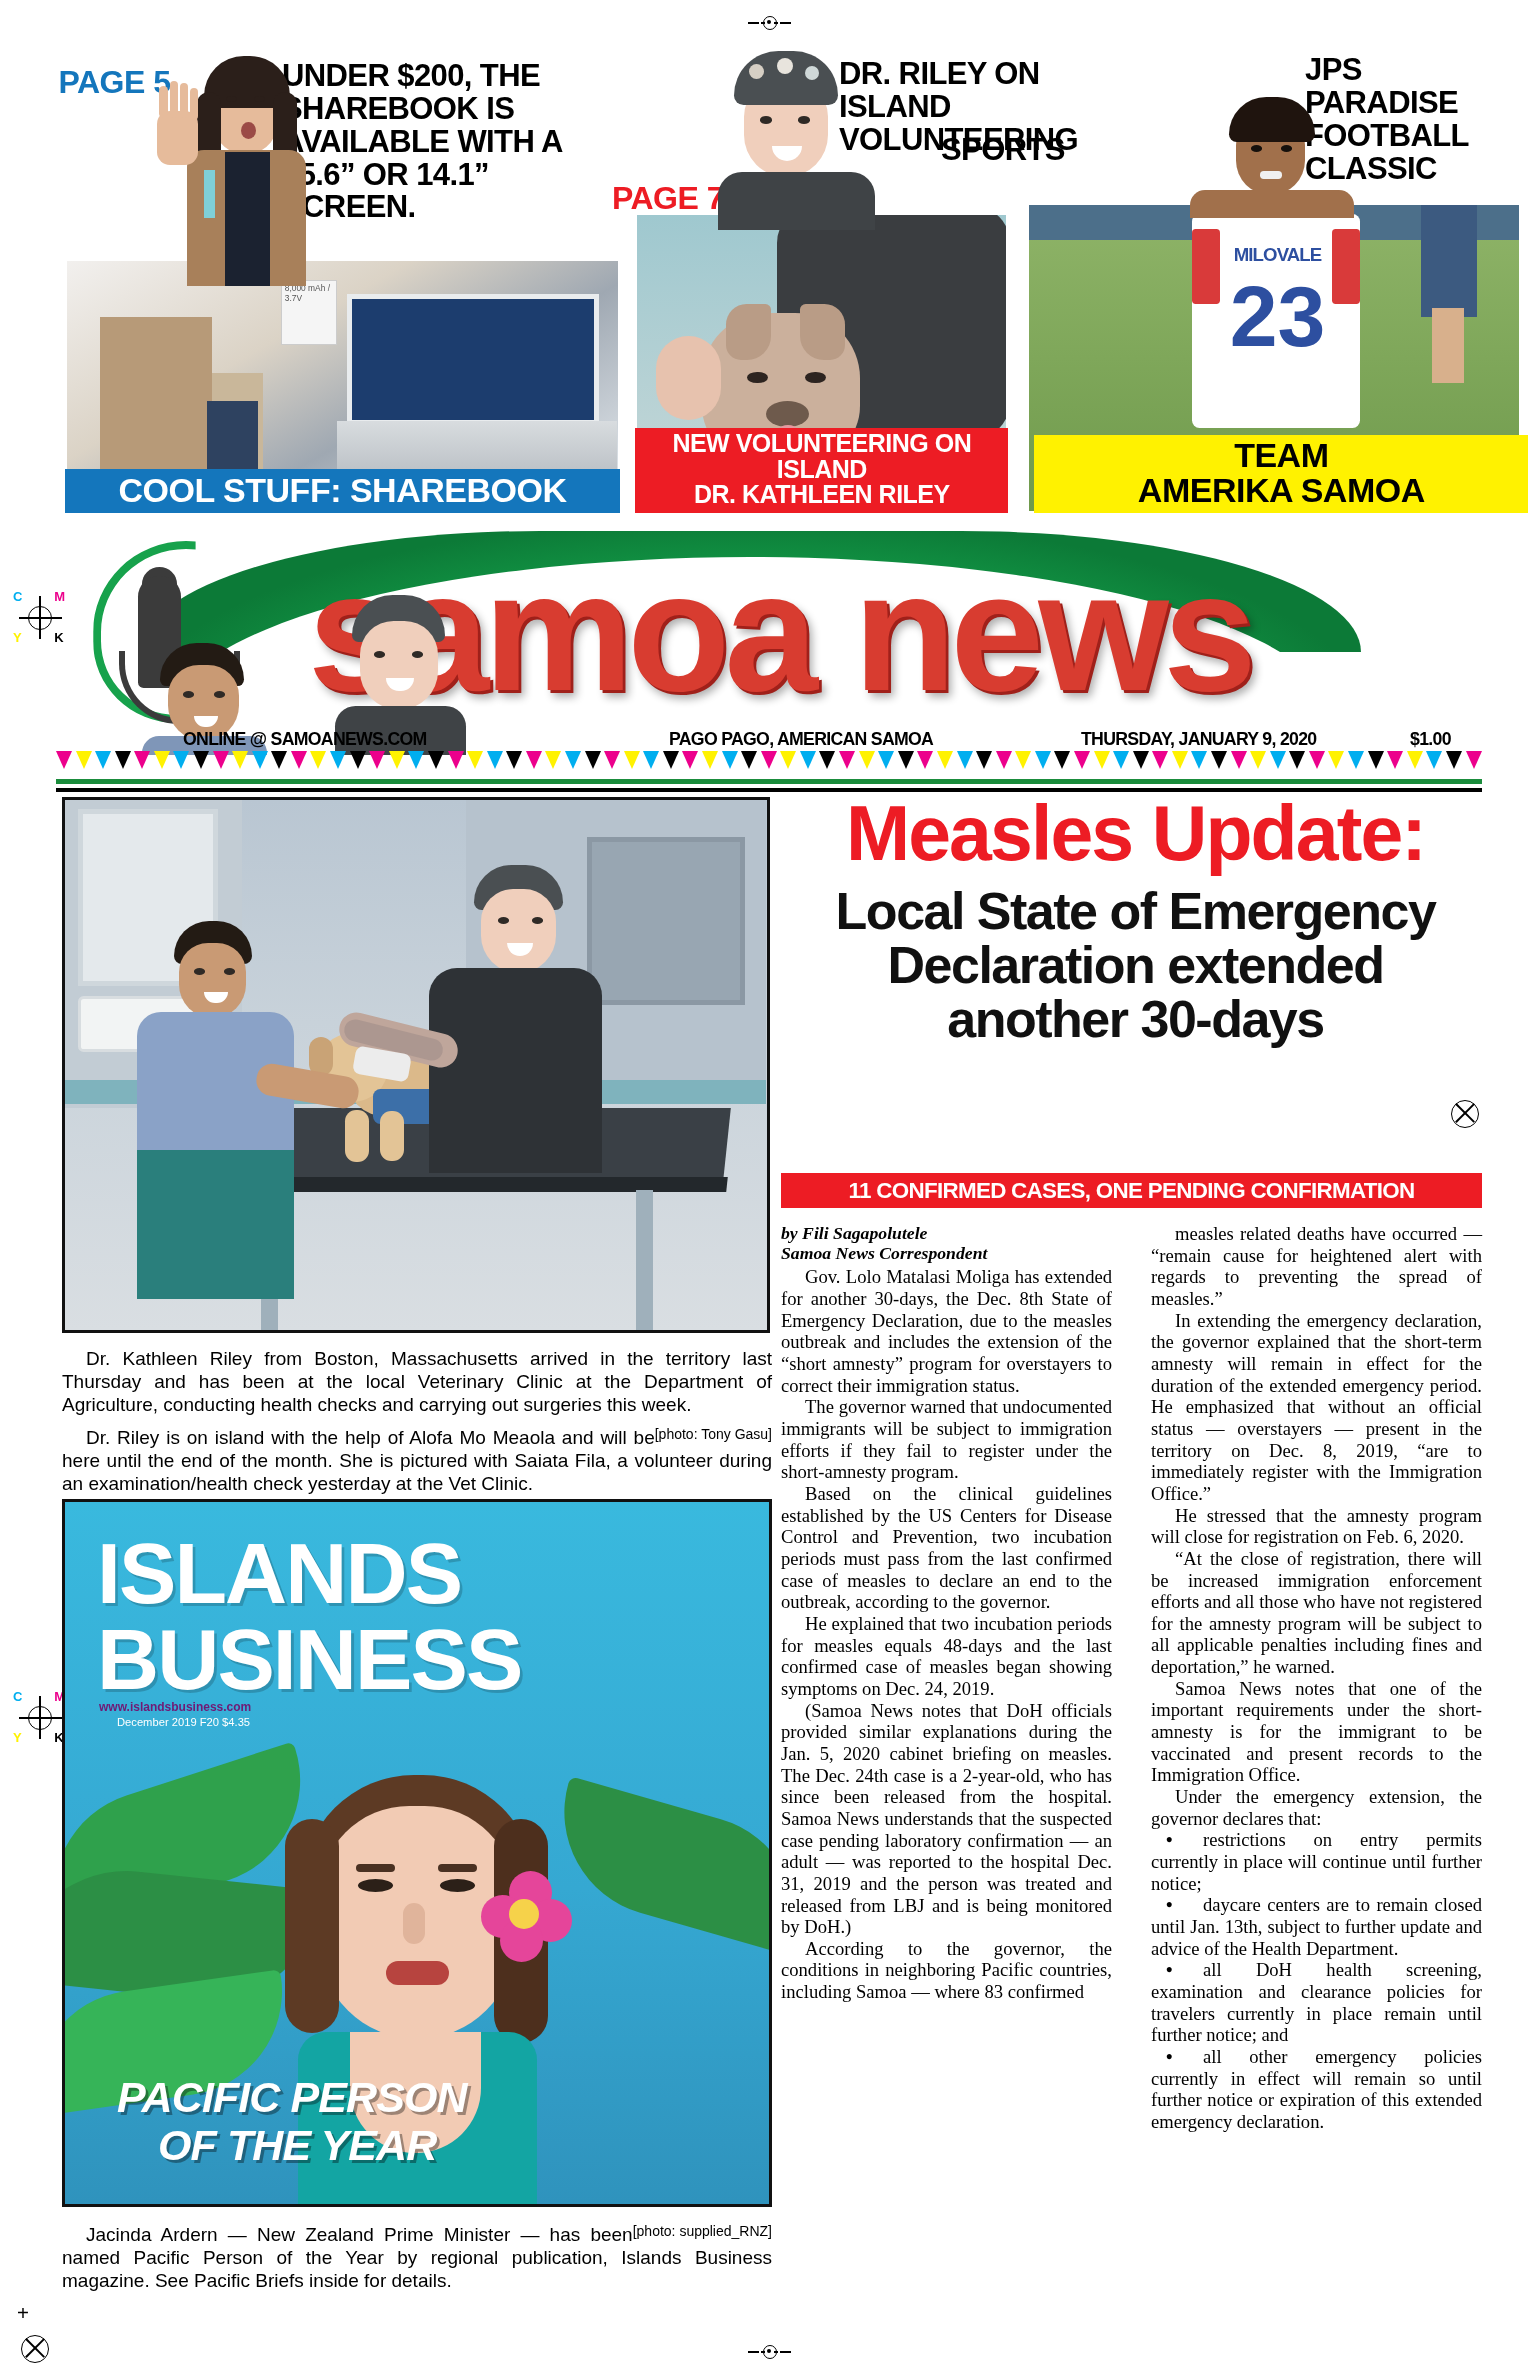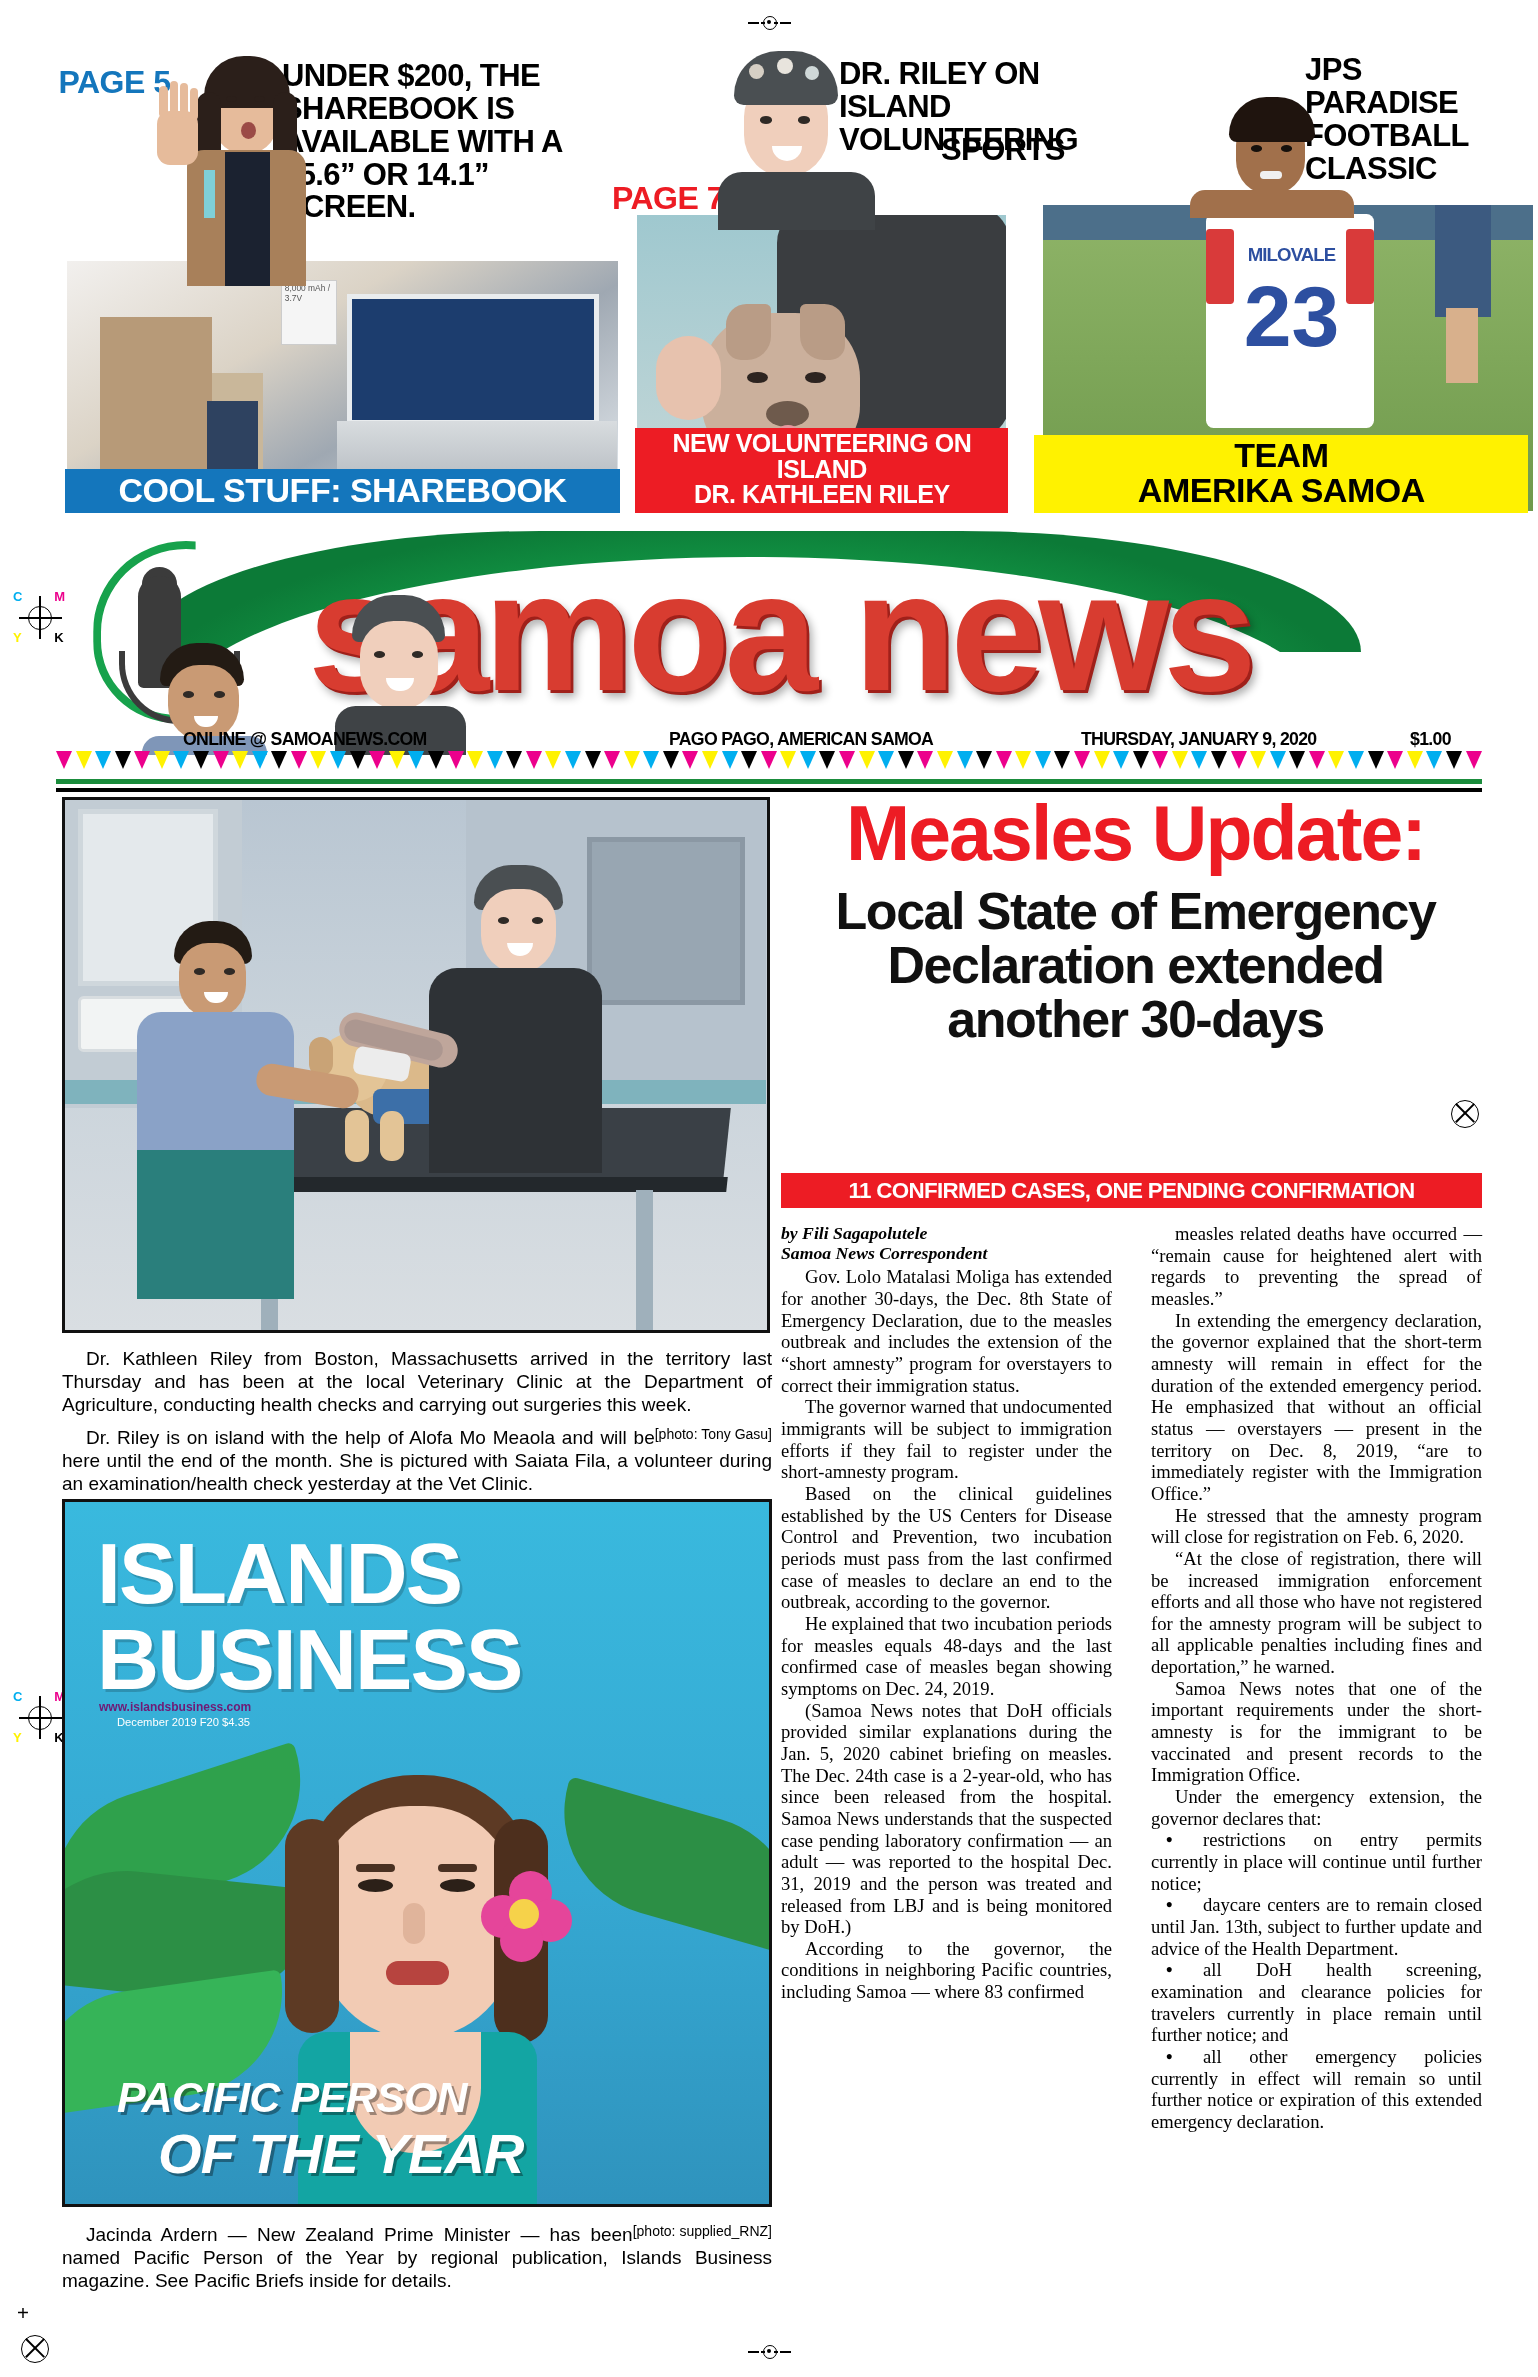--- a/index.html
+++ b/index.html
@@ -283,21 +283,21 @@
         <div style="position:absolute;left:65px;top:13px;width:16px;height:16px;background:#e8e4dd;border-radius:50%;"></div>
         <div style="position:absolute;left:93px;top:20.5px;width:14px;height:14px;background:#cfd8d8;border-radius:50%;"></div>
         <div style="position:absolute;left:48px;top:71px;width:12px;height:7.5px;background:#2f2a26;border-radius:50%;"></div>
         <div style="position:absolute;left:86px;top:71px;width:12px;height:7.5px;background:#2f2a26;border-radius:50%;"></div>
         <div style="position:absolute;left:60px;top:101px;width:30px;height:15px;background:#fff;border-radius:0 0 15px 15px;"></div>
         <div style="position:absolute;left:5.6px;top:127px;width:157px;height:58px;background:#3f4346;border-radius:24px 24px 0 0;"></div>
       </div>
     </div>
 
     <div class="teaser" style="left:1025px; top:0; width:513px; height:475px;">
-      <div class="tshot" style="left:16px; top:158px; width:494px; height:310px; background:#5eead4;">
+      <div class="tshot" style="left:2px; top:158px; width:494px; height:310px; background:#5eead4;">
         <div style="position:absolute;left:0;top:0;width:100%;height:100%;background:linear-gradient(#8fb468,#6f9a4c);"></div>
         <div style="position:absolute;left:0;top:0;width:100%;height:35px;background:#4c6f8a;"></div>
         <div style="position:absolute;left:163px;top:9.3px;width:168px;height:214px;background:#fff;border-radius:7.5px;"></div>
         <div style="position:absolute;left:163px;top:24px;width:28px;height:75px;background:#d93a3a;border-radius:3.7px;"></div>
         <div style="position:absolute;left:303px;top:24px;width:28px;height:75px;background:#d93a3a;border-radius:3.7px;"></div>
         <div style="position:absolute;left:183px;top:39px;width:131px;height:22.4px;color:#2d4fa0;font-weight:bold;font-size:18.6px;text-align:center;letter-spacing:-0.9px;">MILOVALE</div>
         <div style="position:absolute;left:183px;top:65px;width:131px;height:103px;color:#2d4fa0;font-weight:bold;font-size:86px;text-align:center;line-height:93px;">23</div>
         <div style="position:absolute;left:392px;top:0px;width:56px;height:112px;background:#3c5a80;"></div>
         <div style="position:absolute;left:403px;top:103px;width:32px;height:75px;background:#d8b08c;"></div>
       </div>
@@ -520,21 +520,21 @@
     </div>
 
     <div style="position:absolute;left:32px;top:22.4px;font-size:86px;font-weight:bold;color:#fff;letter-spacing:-1.9px;
                 text-shadow:2.8px 2.8px 0 rgba(0,0,0,0.18);">ISLANDS</div>
     <div style="position:absolute;left:32px;top:108px;font-size:86px;font-weight:bold;color:#fff;letter-spacing:-1.9px;
                 text-shadow:2.8px 2.8px 0 rgba(0,0,0,0.18);">BUSINESS</div>
     <div style="position:absolute;left:34px;top:198px;font-size:12px;color:#701a75;font-weight:bold;">www.islandsbusiness.com</div>
     <div style="position:absolute;left:52px;top:214px;font-size:11.2px;color:#fff;">December 2019 F20 $4.35</div>
     <div style="position:absolute;left:52px;top:571px;font-size:43px;font-weight:bold;color:#fff;font-style:italic;
                 letter-spacing:-0.9px;text-shadow:2.8px 2.8px 0 rgba(0,0,0,0.35);">PACIFIC PERSON</div>
-    <div style="position:absolute;left:93px;top:619px;font-size:56px;font-weight:bold;color:#fff;font-style:italic;
+    <div style="position:absolute;left:93px;top:619px;font-size:43px;font-weight:bold;color:#fff;font-style:italic;
                 letter-spacing:-0.9px;text-shadow:2.8px 2.8px 0 rgba(0,0,0,0.35);">OF THE YEAR</div>
   </div>
 
   <div class="magcap">
     <p>
       <span class="credit">[photo: supplied_RNZ]</span>
       <span>Jacinda Ardern — New Zealand Prime Minister — has been named Pacific Person of the Year by regional publication, Islands Business magazine. See Pacific Briefs inside for details.</span>
     </p>
   </div>
 

